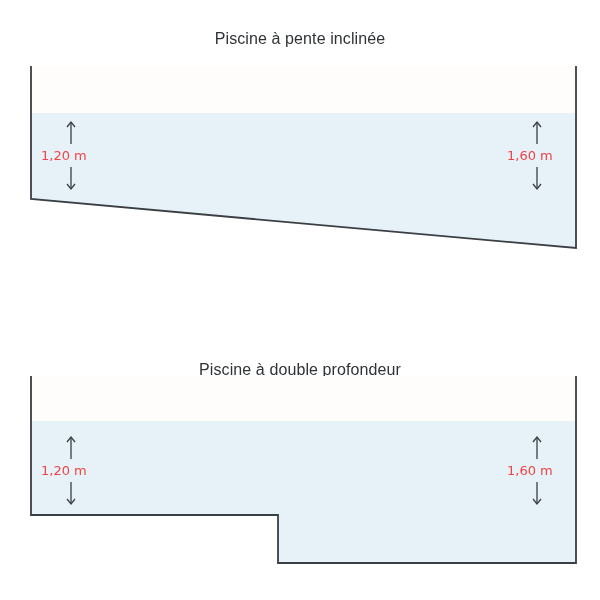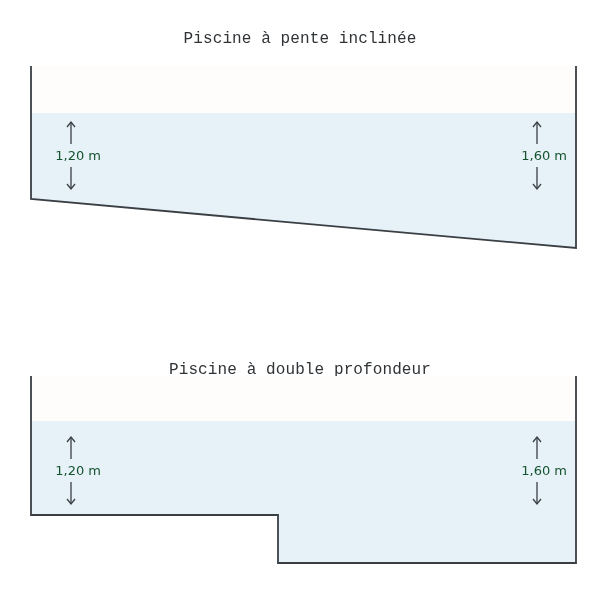--- a/index.html
+++ b/index.html
@@ -1,19 +1,19 @@
 <!DOCTYPE html>
 <html><head>
   <meta charset="utf-8">
   <style>
     html, body { margin: 0; padding: 0; background: #ffffff; }
     body { width: 600px; height: 600px; position: relative; overflow: hidden; font-family: "Liberation Sans", sans-serif; }
-    .title { position: absolute; left: 0; width: 600px; text-align: center; font-size: 16px; color: #2f3336; font-family: Liberation Mono, monospace; font-weight: 300; letter-spacing: 0.1px; }
+    .title { position: absolute; left: 0; width: 600px; text-align: center; font-size: 16px; color: #2f3336; font-family: Liberation Sans, sans-serif; font-weight: 300; letter-spacing: 0.1px; }
     svg { position: absolute; left: 0; top: 0; }
-    .label { position: absolute; font-size: 13px; color: #14532d; font-family: "DejaVu Sans", sans-serif; width: 60px; text-align: right; }
+    .label { position: absolute; font-size: 13px; color: #ef4444; font-family: "DejaVu Sans", sans-serif; width: 60px; text-align: left; }
   </style>
 </head>
 <body>
 
 <div class="title" style="top:30px;">Piscine à pente inclinée</div>
 <div class="title" style="top:361px;">Piscine à double profondeur</div>
 
 <svg width="600" height="600" viewBox="0 0 600 600">
 
   <g>

